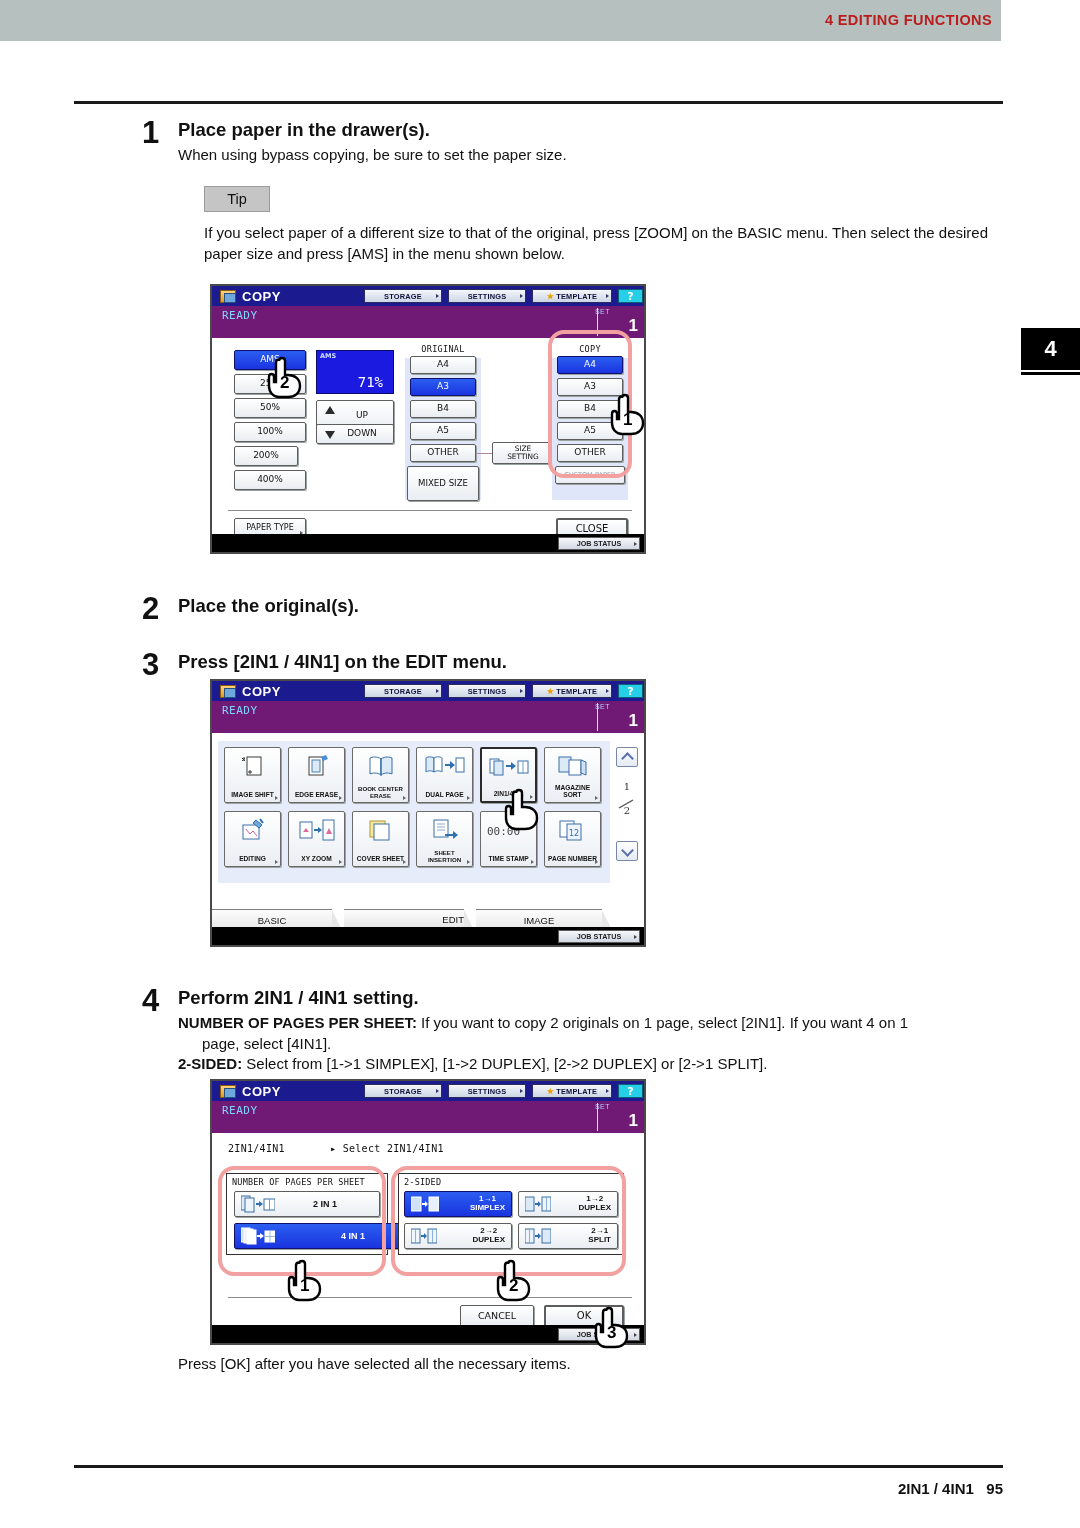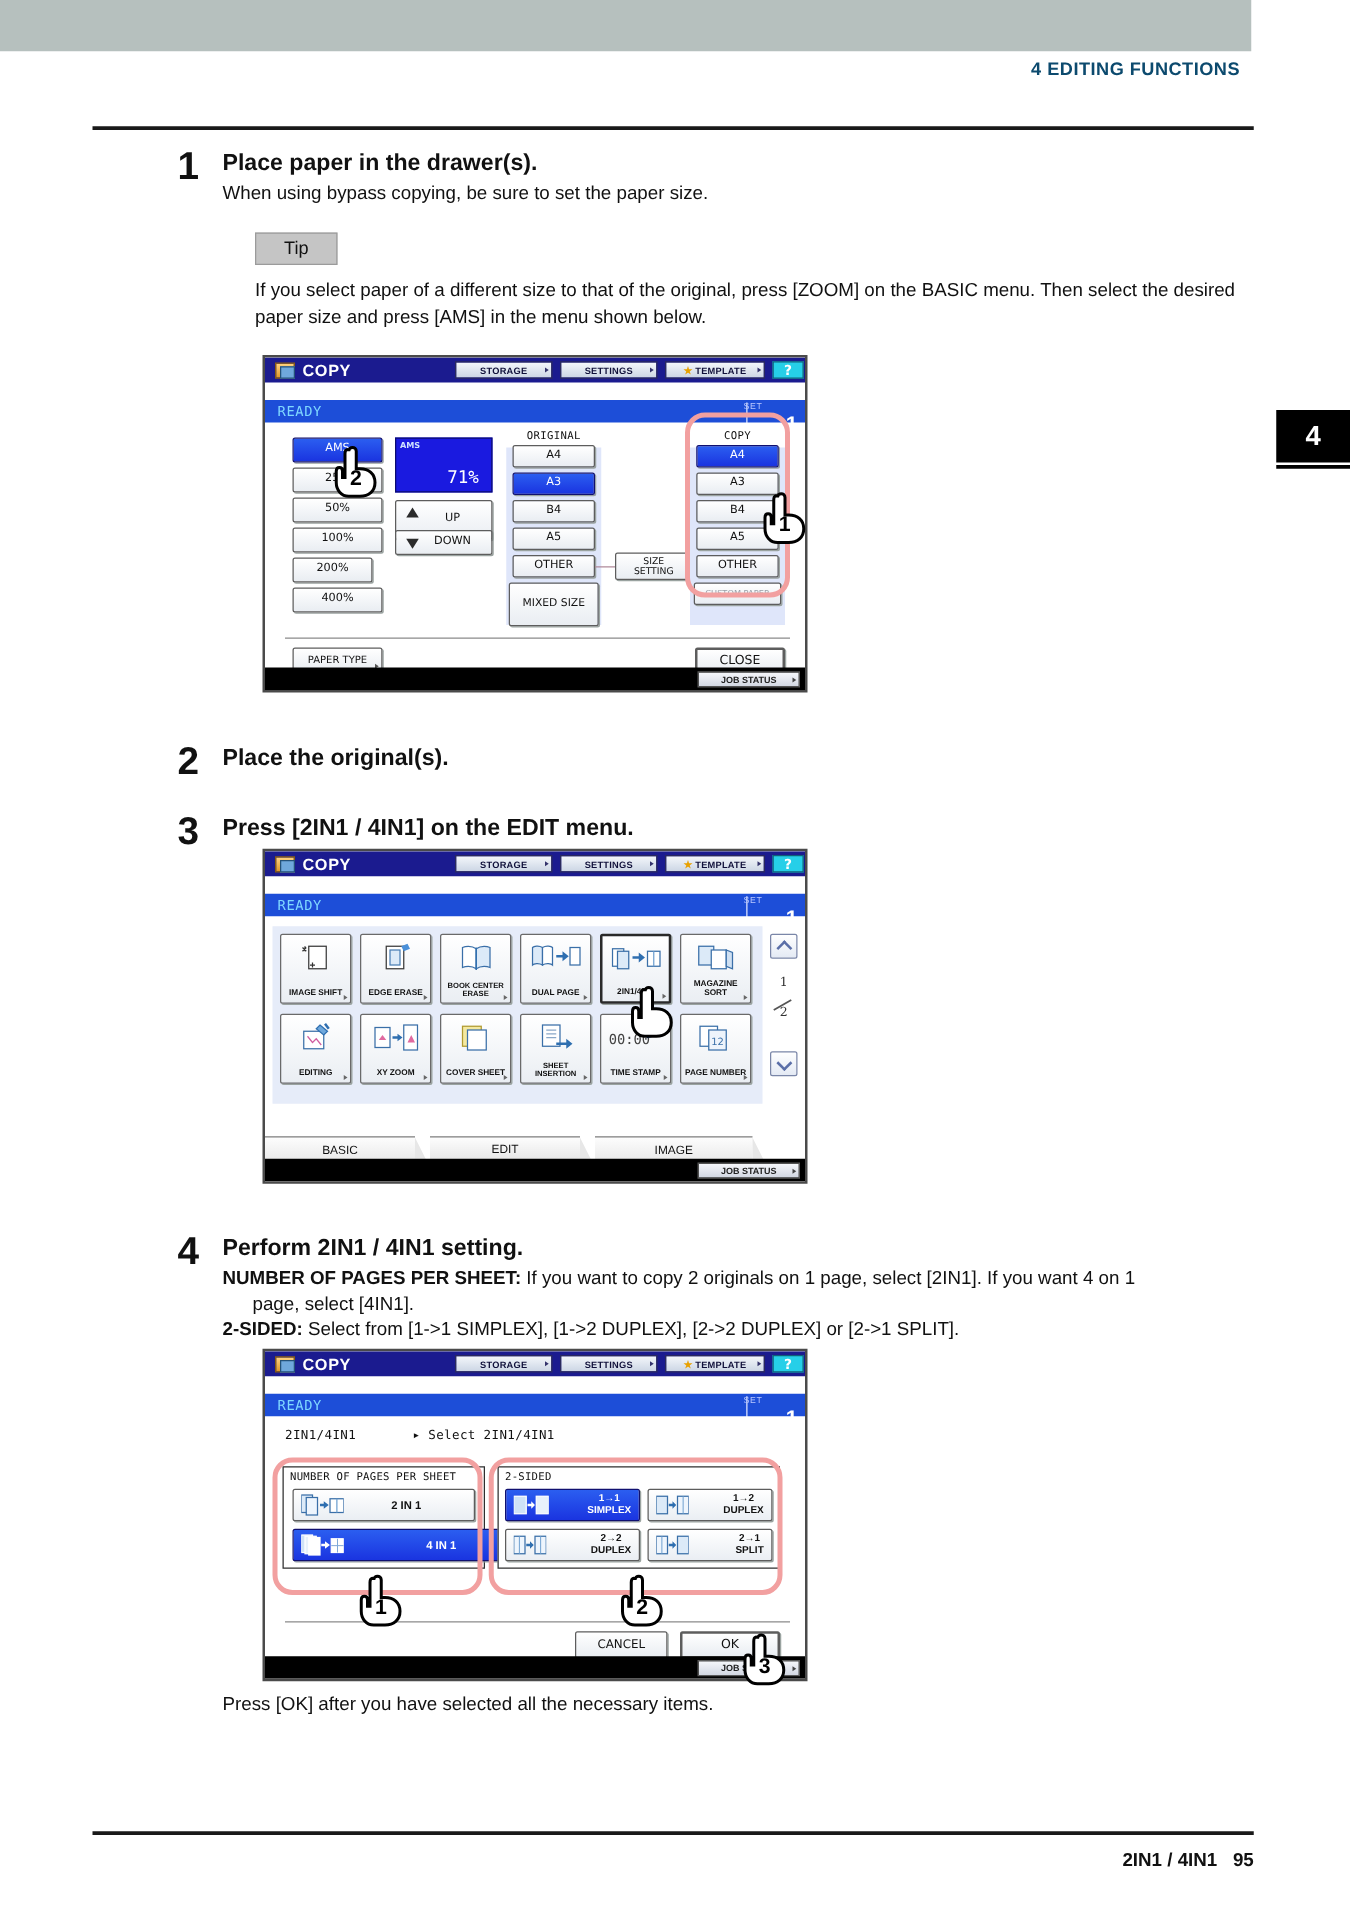--- a/index.html
+++ b/index.html
@@ -18,22 +18,21 @@
   .runhead {
     position:absolute; top:0; left:0; width:1080px; height:41px;
   }
   .runhead-bar {
     position:absolute; top:0; left:0; width:1001px; height:41px;
     background:#b6c0be;
   }
   .runhead-text {
     position:absolute; top:12px; right:88px;
     font-size:14.5px; font-weight:bold; letter-spacing:.4px;
-    color:#0c4a6e;
-    margin-top:36px;
+    color:#b91c1c;
   }
 
   
   .chapter-tab {
     position:absolute; left:1021px; top:328px;
     width:59px; height:42px;
     background:#000; color:#fff;
     font-size:22px; font-weight:bold;
     display:flex; align-items:center; justify-content:center;
   }
@@ -123,22 +122,21 @@
     border-bottom:2.5px solid transparent; }
   .tbtn .star { color:#e8a100; margin-right:2px; font-size:8px; }
   .help-btn {
     position:absolute; top:3px; height:14px;
     background:#26cfe8; border:1px solid #0f5f78;
     color:#fff; font-size:11px; font-weight:bold;
     display:flex; align-items:center; justify-content:center;
   }
   .scr-status {
     position:absolute; left:0; top:20px; width:100%; height:32px;
-    background:#1d4ed8;
-    margin-top:14px;
+    background:#701a75;
   }
   .scr-ready {
     position:absolute; left:10px; top:3px;
     color:#7fd8ff; font-size:11px; letter-spacing:.5px;
     font-family:"DejaVu Sans Mono", monospace;
   }
   .scr-setlabel {
     position:absolute; right:34px; top:2px; color:#b9c7ff; font-size:7px;
     font-family:"Liberation Sans", sans-serif; letter-spacing:.5px;
   }
@@ -254,21 +252,21 @@
 
   .tabrow { position:absolute; left:0; width:100%; height:22px; }
   .vtab {
     position:absolute; height:22px;
     background:linear-gradient(#fdfdfd,#e7e7e7);
     border-top:1px solid #7d7d7d;
     font-size:9.5px; color:#111;
     display:flex; align-items:center; justify-content:center;
     font-family:"Liberation Sans", sans-serif;
   }
-  .vtab.active { border-bottom:3px solid #f2a000; }
+  .vtab.active { border-bottom:3px solid #f2a000;justify-content:flex-end; }
   .vtab .slant{
     position:absolute; right:-11px; top:0; width:0; height:0;
     border-bottom:22px solid #e7e7e7; border-right:11px solid transparent;
   }
 
   .crumb {
     position:absolute; font-size:10px; color:#111;
     font-family:"DejaVu Sans Mono", monospace; letter-spacing:.3px;
   }
   .grpbox {

